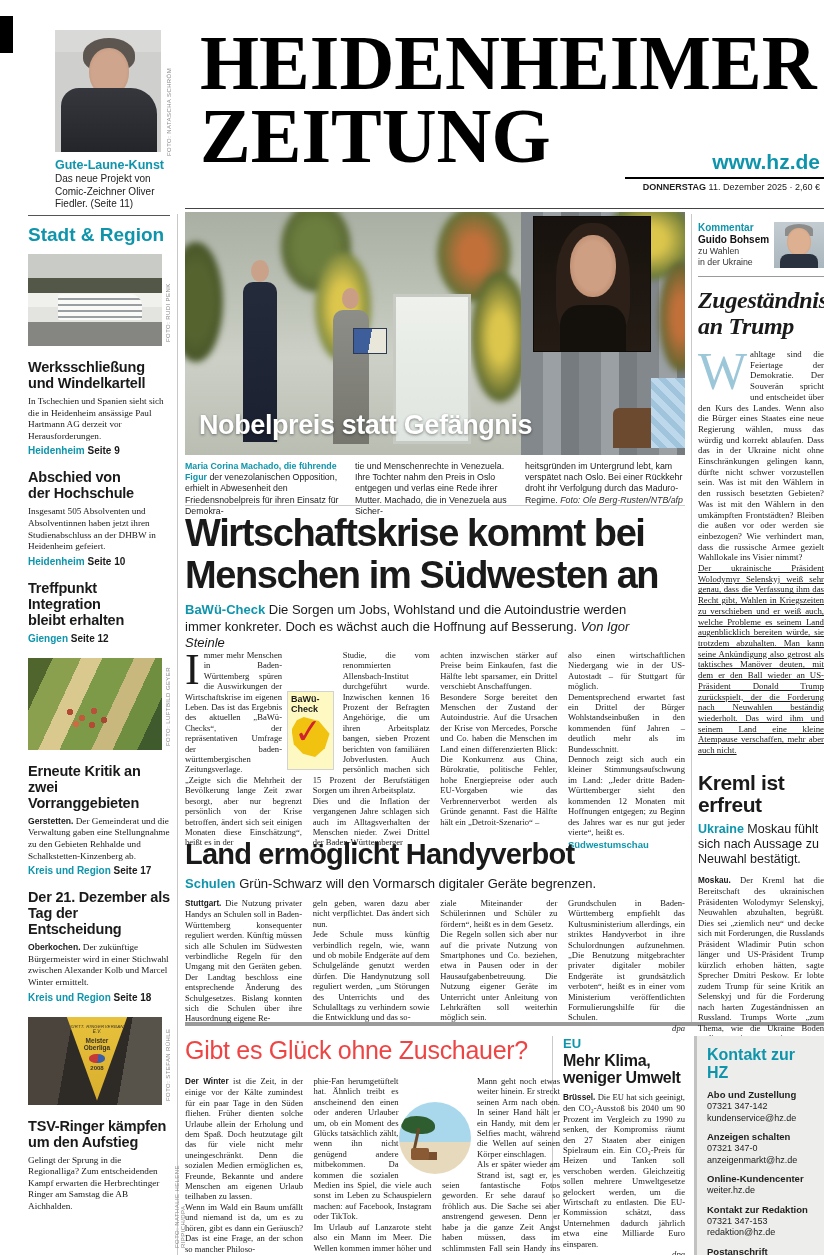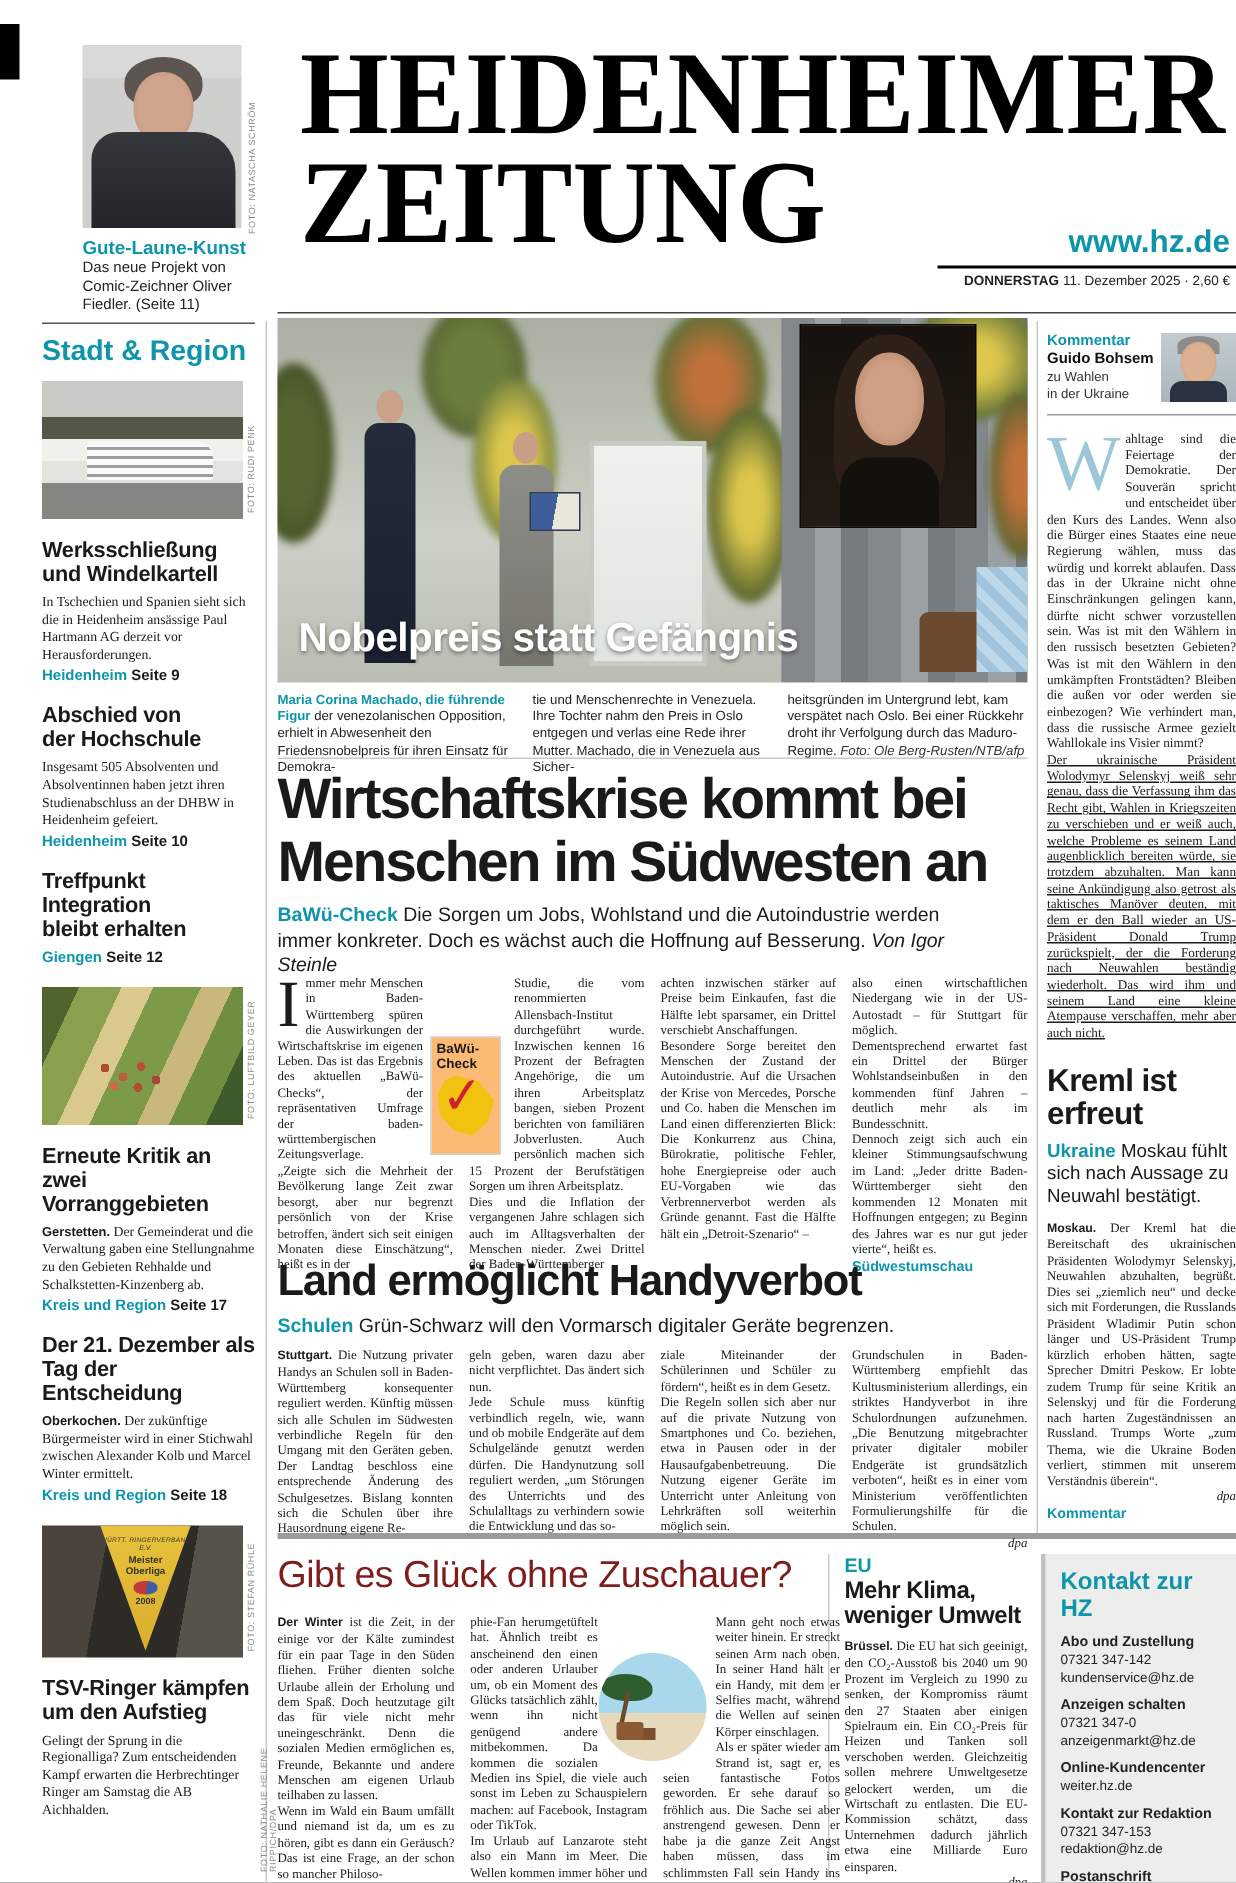--- a/index.html
+++ b/index.html
@@ -83,35 +83,35 @@
   .w-stand { left:185px; top:602px; width:478px; font:13px/16.5px "Liberation Sans",sans-serif; }
   .kick { font-weight:700; }
   .byline { font-style:italic; }
   .bodyrow { display:flex; justify-content:space-between; }
   .w-body { left:185px; top:650px; width:500px; }
   .col { width:117px; text-align:justify; font:8.6px/10.4px "Liberation Serif",serif; white-space:pre-line; }
   .dropcap { float:left; font:44px/34px "Liberation Serif",serif; margin:3px 4px 0 0; }
   .sp-r { float:right; width:20px; height:78px; margin:36px -4px 0 4px; }
   .sp-l { float:left; width:30px; height:80px; margin:40px 4px 0 -4px; }
   .tagline { font:700 9.5px "Liberation Sans",sans-serif; margin-top:2px; }
-  .badge { left:287px; top:691px; width:47px; height:79px; background:#fdba74; border:1px solid #d2d2d2; padding:3px 3px 16px; }
+  .badge { left:287px; top:691px; width:47px; height:79px; background:#fef9c3; border:1px solid #d2d2d2; padding:3px 3px 16px; }
   .badge-label { font:700 9px/9.5px "Liberation Sans",sans-serif; white-space:pre-line; }
   .badge-map { position:relative; width:38px; height:40px; margin:3px auto 0; }
   .bw-shape { position:absolute; inset:0; background:#f2c211; clip-path:polygon(32% 0,72% 10%,100% 42%,88% 78%,62% 100%,30% 92%,6% 68%,0 32%,14% 8%); }
   .bw-check { position:absolute; left:2px; top:-6px; font:700 34px "DejaVu Sans",sans-serif; color:#cf2130; transform:rotate(-4deg); }
 
   
   .h-head { left:185px; top:838px; width:500px; font:700 29px "Liberation Sans",sans-serif; letter-spacing:-.8px; }
   .h-stand { left:185px; top:876px; width:500px; font:13px "Liberation Sans",sans-serif; }
   .h-body { left:185px; top:898px; width:500px; }
   .leadword { font-family:"Liberation Sans",sans-serif; font-weight:700; font-size:8.2px; }
   .sig { display:block; text-align:right; font-style:italic; }
 
   
-  .g-head { left:185px; top:1036px; width:420px; font:400 25px "Liberation Sans",sans-serif; letter-spacing:-.3px; color:#7f1d1d; }
+  .g-head { left:185px; top:1036px; width:420px; font:400 25px "Liberation Sans",sans-serif; letter-spacing:-.3px; color:#ef4444; }
   .g-body { left:185px; top:1076px; width:375px; }
   .gcol { width:118px; }
   .cut-r { float:right; width:34px; height:72px; margin:26px -5px 0 4px; }
   .cut-l { float:left; width:36px; height:72px; margin:24px 4px 0 -5px; }
   .beach { left:399px; top:1102px; width:72px; height:72px; border-radius:50%; overflow:hidden; background:linear-gradient(#a9d8ec 0 56%, #e7d9bc 56% 100%); }
   .palm-top { position:absolute; left:2px; top:14px; width:34px; height:18px; background:#2e5e30; border-radius:50% 60% 40% 55%; }
   .palm-trunk { position:absolute; left:16px; top:26px; width:3px; height:22px; background:#6b4a2c; transform:rotate(12deg); }
   .bchair { position:absolute; left:12px; top:46px; width:18px; height:12px; background:#8a5a34; border-radius:2px; box-shadow:10px 2px 0 -2px #7a5030; }
   .g-cred { left:174px; top:1130px; }
 
@@ -350,20 +350,22 @@
         <div class="kb-topic pre">zu Wahlen
 in der Ukraine</div>
       </div>
       <div class="kom-photo">
         <div class="kp-hair"></div>
         <div class="kp-face"></div>
         <div class="kp-suit"></div>
       </div>
     </div>
     <div class="kom-rule"></div>
+    <h2 class="kom-head">Zugeständnis
+an Trump</h2>
     <div class="kom-body">
       <p><span class="dropcap-w">W</span><span>ahltage sind die Feiertage der Demokratie. Der Souverän spricht und entscheidet über den Kurs des Landes. Wenn also die Bürger eines Staates eine neue Regierung wählen, muss das würdig und korrekt ablaufen. Dass das in der Ukraine nicht ohne Einschränkungen gelingen kann, dürfte nicht schwer vorzustellen sein. Was ist mit den Wählern in den russisch besetzten Gebieten? Was ist mit den Wählern in den umkämpften Frontstädten? Bleiben die außen vor oder werden sie einbezogen? Wie verhindert man, dass die russische Armee gezielt Wahllokale ins Visier nimmt?</span></p>
       <p><span>Der ukrainische Präsident Wolodymyr Selenskyj weiß sehr genau, dass die Verfassung ihm das Recht gibt, Wahlen in Kriegszeiten zu verschieben und er weiß auch, welche Probleme es seinem Land augenblicklich bereiten würde, sie trotzdem abzuhalten. Man kann seine Ankündigung also getrost als taktisches Manöver deuten, mit dem er den Ball wieder an US-Präsident Donald Trump zurückspielt, der die Forderung nach Neuwahlen beständig wiederholt. Das wird ihm und seinem Land eine kleine Atempause verschaffen, mehr aber auch nicht.</span></p>
     </div>
     <h2 class="kreml-head">Kreml ist
 erfreut</h2>
     <p class="kreml-stand"><span class="kick teal">Ukraine</span><span> Moskau fühlt sich nach Aussage zu Neuwahl bestätigt.</span></p>
     <p class="kreml-text"><span class="leadword">Moskau.</span><span> Der Kreml hat die Bereitschaft des ukrainischen Präsidenten Wolodymyr Selenskyj, Neuwahlen abzuhalten, begrüßt. Dies sei „ziemlich neu“ und decke sich mit Forderungen, die Russlands Präsident Wladimir Putin schon länger und US-Präsident Trump kürzlich erhoben hätten, sagte Sprecher Dmitri Peskow. Er lobte zudem Trump für seine Kritik an Selenskyj und für die Forderung nach harten Zugeständnissen an Russland. Trumps Worte „zum Thema, wie die Ukraine Boden verliert, stimmen mit unserem Verständnis überein“.</span><span class="sig">dpa</span><span class="kreml-ref teal" style="display:block;">Kommentar</span></p>
   </div>
 

